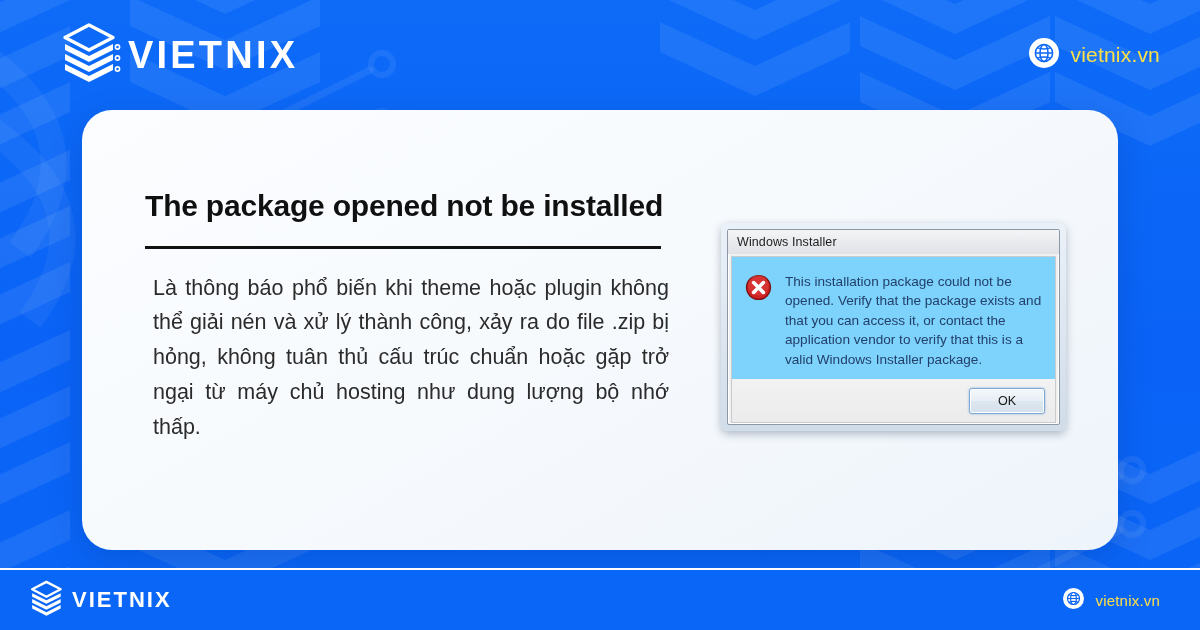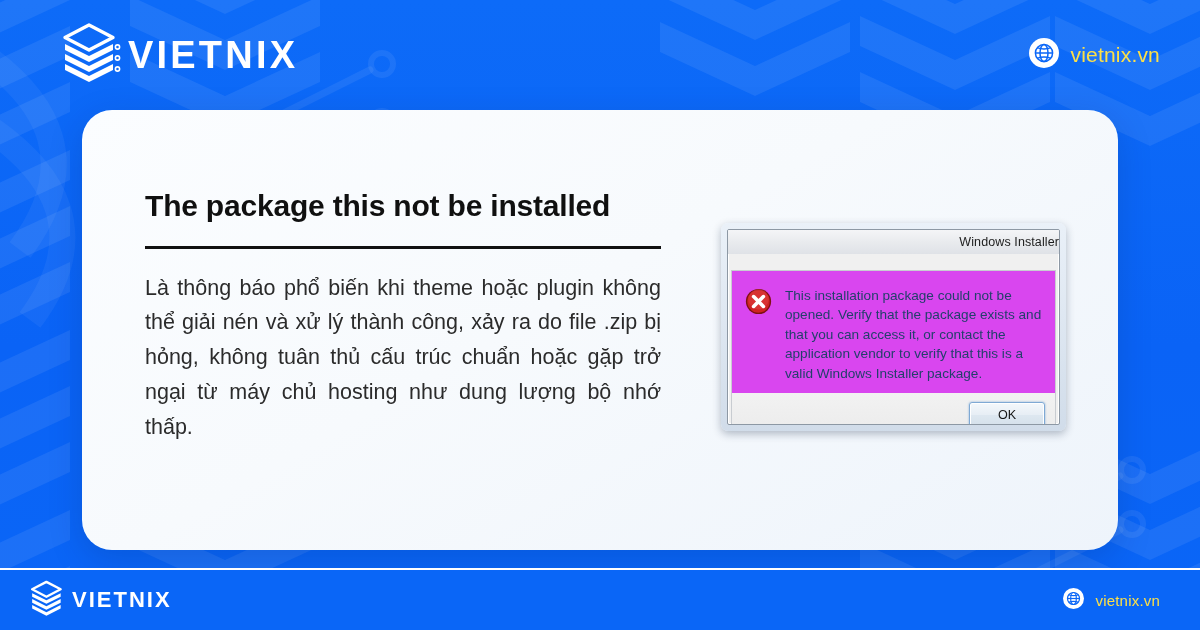--- a/index.html
+++ b/index.html
@@ -48,21 +48,21 @@
   .textcol { width:528px; }
   .headline {
     font-size:30px; font-weight:700; color:#101010;
     letter-spacing:-0.2px; line-height:1.2; margin:0;
   }
   .rule {
     height:2.5px; background:#111111; margin:22px 0 22px 0; width:516px;
   }
   .body-copy {
     font-size:21.5px; line-height:1.62; color:#2b2b2b;
-    text-align:justify; margin:0; width:516px;
+    text-align:justify; margin:8px; width:516px;
     -webkit-hyphens:none; hyphens:none;
   }
 
   
   .dlg-wrap {
     position:absolute; left:639px; top:113px;
     width:345px; height:208px;
   }
   
   .dlg-frame {
@@ -80,29 +80,28 @@
     box-sizing:border-box;
     display:flex; flex-direction:column;
     box-shadow:inset 0 0 0 1px #ffffff;
     overflow:hidden;
   }
   .titlebar {
     height:24px; flex:0 0 24px;
     background:linear-gradient(180deg,#f4f5f7 0%,#e9ebee 50%,#dfe2e7 100%);
     display:flex; align-items:center; padding-left:9px;
     box-sizing:border-box;
-    justify-content:flex-end;
   }
   .titlebar-text {
     font-size:12.5px; color:#1d1d1d; letter-spacing:0.1px;
     font-family:"Liberation Sans", sans-serif;
   }
   .dlg-body {
-    flex:1 1 auto; margin:16px 3px 0 3px;
-    background:#d946ef; border:1px solid #c8ccd1;
+    flex:1 1 auto; margin:2px 3px 0 3px;
+    background:#7dd3fc; border:1px solid #c8ccd1;
     border-bottom:none;
     display:flex; gap:12px; padding:15px 12px 10px 13px;
     box-sizing:border-box;
   }
   .err-icon { flex:0 0 28px; padding-top:2px; }
   .dlg-msg {
     font-size:13.6px; line-height:1.43; color:#23406b;
     font-family:"Liberation Sans", sans-serif;
   }
   .dlg-footer {
@@ -254,21 +253,21 @@
       </svg>
     </span>
     <span class="domain-text">vietnix.vn</span>
   </div>
 </div>
 
 <div class="card">
   <div class="card-inner">
 
     <div class="textcol">
-      <h1 class="headline">The package this not be installed</h1>
+      <h1 class="headline">The package opened not be installed</h1>
       <div class="rule"></div>
       <p class="body-copy">Là thông báo phổ biến khi theme hoặc plugin không thể giải nén và xử lý thành công, xảy ra do file .zip bị hỏng, không tuân thủ cấu trúc chuẩn hoặc gặp trở ngại từ máy chủ hosting như dung lượng bộ nhớ thấp.</p>
     </div>
 
     <div class="dlg-wrap">
       <div class="dlg-frame">
         <div class="dlg">
 
           <div class="titlebar">
             <span class="titlebar-text">Windows Installer</span>

